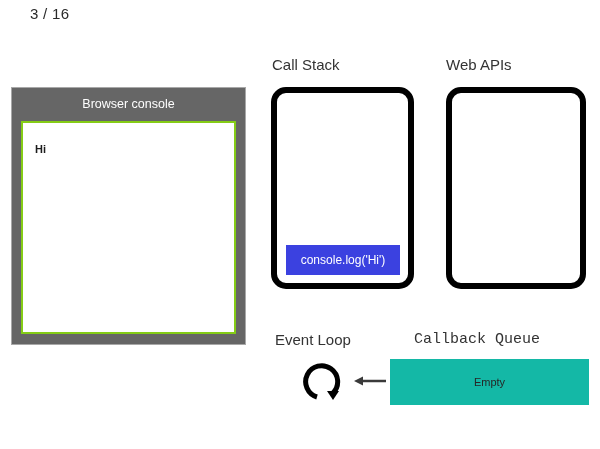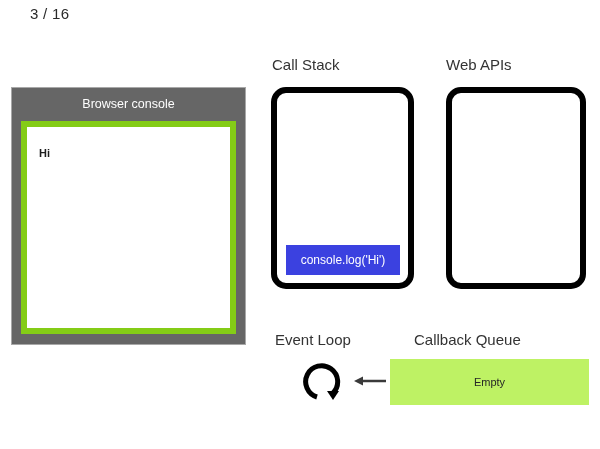--- a/index.html
+++ b/index.html
@@ -50,21 +50,21 @@
     font-size: 12.5px;
     border-radius: 13px;
   }
   #console-output {
     position: absolute;
     left: 9px;
     top: 33px;
     right: 9px;
     bottom: 10px;
     background: #ffffff;
-    border: 6px solid #84cc16;
+    border: 2px solid #84cc16;
     box-sizing: border-box;
     overflow: hidden;
   }
   #console-line-0 {
     position: absolute;
     left: 12px;
     top: 20px;
     font-size: 11px;
     font-weight: 700;
     color: #1d1d1d;
@@ -74,21 +74,21 @@
   .panel-title {
     position: absolute;
     font-size: 15px;
     color: #333333;
     text-align: left;
     white-space: nowrap;
   }
   #call-stack-title { left: 272px; top: 56px; width: 142px; }
   #web-apis-title   { left: 446px; top: 56px; width: 140px; }
   #event-loop-title { left: 275px; top: 331px; width: 120px; }
-  #callback-queue-title { left: 414px; top: 331px; width: 150px; }
+  #callback-queue-title { left: 414px; top: 331px; width: 150px; font-family: Liberation Mono, monospace; }
 
   
   .stack-box {
     position: absolute;
     background: #ffffff;
     border: 6px solid #000000;
     border-radius: 15px;
     box-sizing: border-box;
   }
   #call-stack-box { left: 271px; top: 87px; width: 143px; height: 202px; }
@@ -126,21 +126,21 @@
     height: 16px;
   }
 
   
   #callback-queue-box {
     position: absolute;
     left: 390px;
     top: 359px;
     width: 199px;
     height: 46px;
-    background: #bef264;
+    background: #14b8a6;
     display: flex;
     align-items: center;
     justify-content: center;
   }
   #callback-queue-status {
     font-size: 11px;
     color: #262626;
   }
 </style>
 </head>

